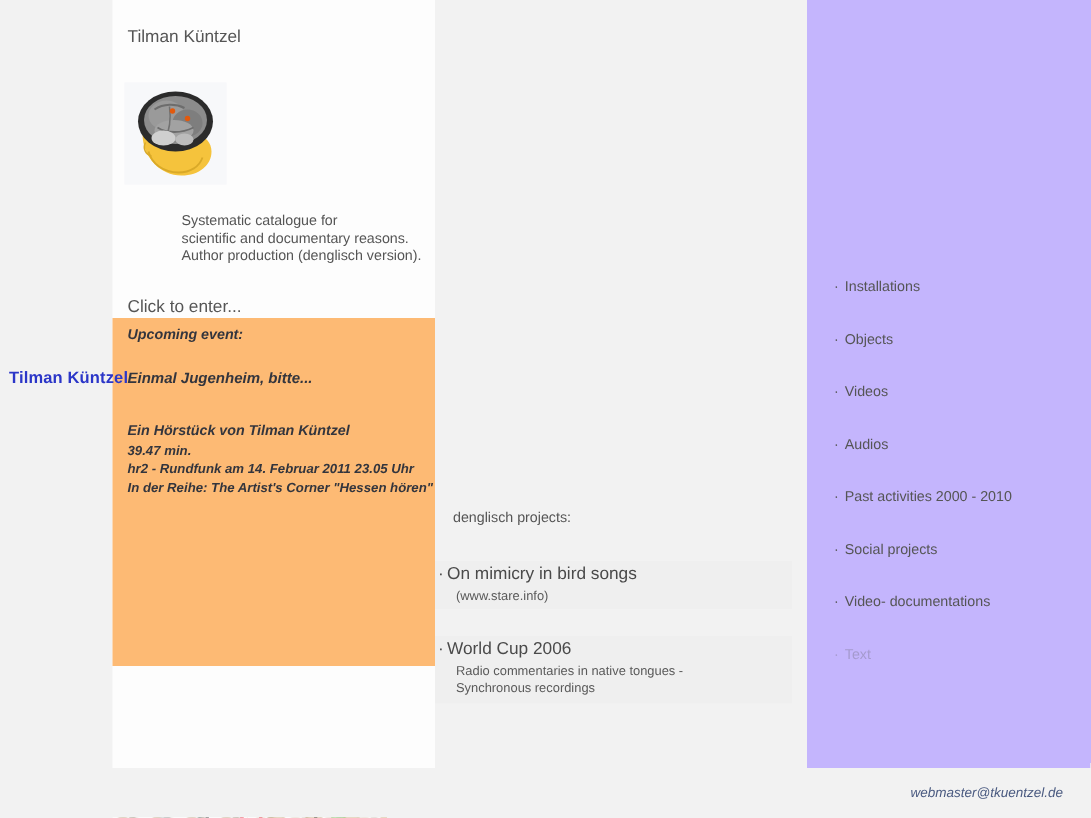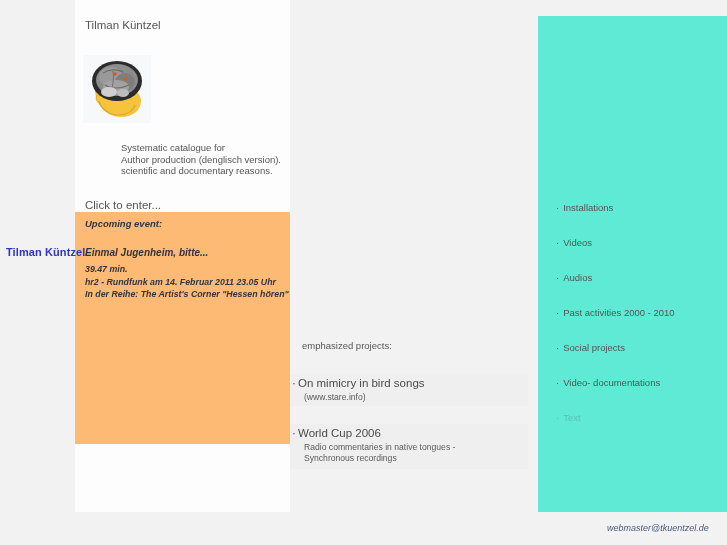--- a/index.html
+++ b/index.html
@@ -43,23 +43,23 @@
   .center-col {
     position: absolute;
     left: 290px; top: 10px;
     width: 248px; height: 502px;
     background: #f2f2f2;
   }
 
   
   .right-col {
     position: absolute;
-    left: 538px; top: 16px;
+    left: 538px; top: 0;
     width: 189px; height: 512px;
-    background: #5eead4;
+    background: #c4b5fd;
   }
 
   
   .bottom-strip {
     position: absolute;
     left: 0; top: 512px;
     width: 727px; height: 33px;
     background: #f2f2f2;
   }
 
@@ -124,21 +124,21 @@
   }
   .ev-line {
     font-size: 9.5px;
     font-style: italic;
     font-weight: bold;
     color: #33353d;
     line-height: 11.5px;
     white-space: nowrap;
   }
   .ev-head  { margin-bottom: 17px; }
-  .ev-title { margin-bottom: 6px; font-size: 10px; }
+  .ev-title { margin-bottom: 24px; font-size: 10px; }
   .ev-sub   { margin-bottom: 1px; }
   .ev-small { font-size: 8.8px; }
 
   
   .map-figure {
     position: absolute;
     left: 0px; top: 322px;
     width: 183px; height: 190px;
     overflow: hidden;
     background: #ffffff;
@@ -248,30 +248,31 @@
         <circle cx="32" cy="19" r="1.8" fill="#e2590d"></circle>
         <circle cx="42" cy="24" r="1.8" fill="#e2590d"></circle>
 
         <ellipse cx="26" cy="37" rx="8" ry="5" fill="#cfcfcf"></ellipse>
         <ellipse cx="40" cy="38" rx="6" ry="4" fill="#bcbcbc"></ellipse>
       </svg>
     </div>
 
     <div class="intro-text">
       <div>Systematic catalogue for</div>
+      <div>scientific and documentary reasons.</div>
       <div>Author production (denglisch version).</div>
-      <div>scientific and documentary reasons.</div>
     </div>
 
     <div class="click-enter">Click to enter...</div>
 
     <div class="event-box">
       <div class="event-inner">
         <div class="ev-line ev-head">Upcoming event:</div>
         <div class="ev-line ev-title">Einmal Jugenheim, bitte...</div>
+        <div class="ev-line ev-sub">Ein Hörstück von Tilman Küntzel</div>
         <div class="ev-line ev-sub ev-small">39.47 min.</div>
         <div class="ev-line ev-sub ev-small">hr2 - Rundfunk am 14. Februar 2011 23.05 Uhr</div>
         <div class="ev-line ev-small">In der Reihe: The Artist's Corner "Hessen hören"</div>
       </div>
 
       <div class="map-figure">
         <svg width="183" height="190" viewBox="0 0 183 190">
           <defs>
             <pattern id="birdtex" width="23" height="21" patternUnits="userSpaceOnUse">
               <rect width="23" height="21" fill="#ffffff"></rect>
@@ -329,21 +330,21 @@
           <ellipse cx="60" cy="182" rx="7" ry="4.4" fill="#c2342a" transform="rotate(10 60 182)"></ellipse>
           <ellipse cx="152" cy="8" rx="7" ry="4.2" fill="#6fbf52" transform="rotate(-18 152 8)"></ellipse>
           <ellipse cx="142" cy="60" rx="7" ry="4.2" fill="#e3c53e" transform="rotate(8 142 60)"></ellipse>
         </svg>
       </div>
     </div>
   </div>
 
   <div class="center-col">
 
-    <div class="emph-label">emphasized projects:</div>
+    <div class="emph-label">denglisch projects:</div>
 
     <div class="proj-box proj-1">
       <span class="proj-bullet">·</span>
       <span class="proj-title">On mimicry in bird songs</span>
       <span class="proj-sub">(www.stare.info)</span>
     </div>
 
     <div class="proj-box proj-2">
       <span class="proj-bullet">·</span>
       <span class="proj-title">World Cup 2006</span>
@@ -352,20 +353,23 @@
     </div>
   </div>
 
   <div class="right-col">
     <div class="nav-list">
 
       <div class="nav-item">
         <span class="dot">·</span><span>Installations</span>
       </div>
 
+      <div class="nav-item">
+        <span class="dot">·</span><span>Objects</span>
+      </div>
 
       <div class="nav-item">
         <span class="dot">·</span><span>Videos</span>
       </div>
 
       <div class="nav-item">
         <span class="dot">·</span><span>Audios</span>
       </div>
 
       <div class="nav-item">

